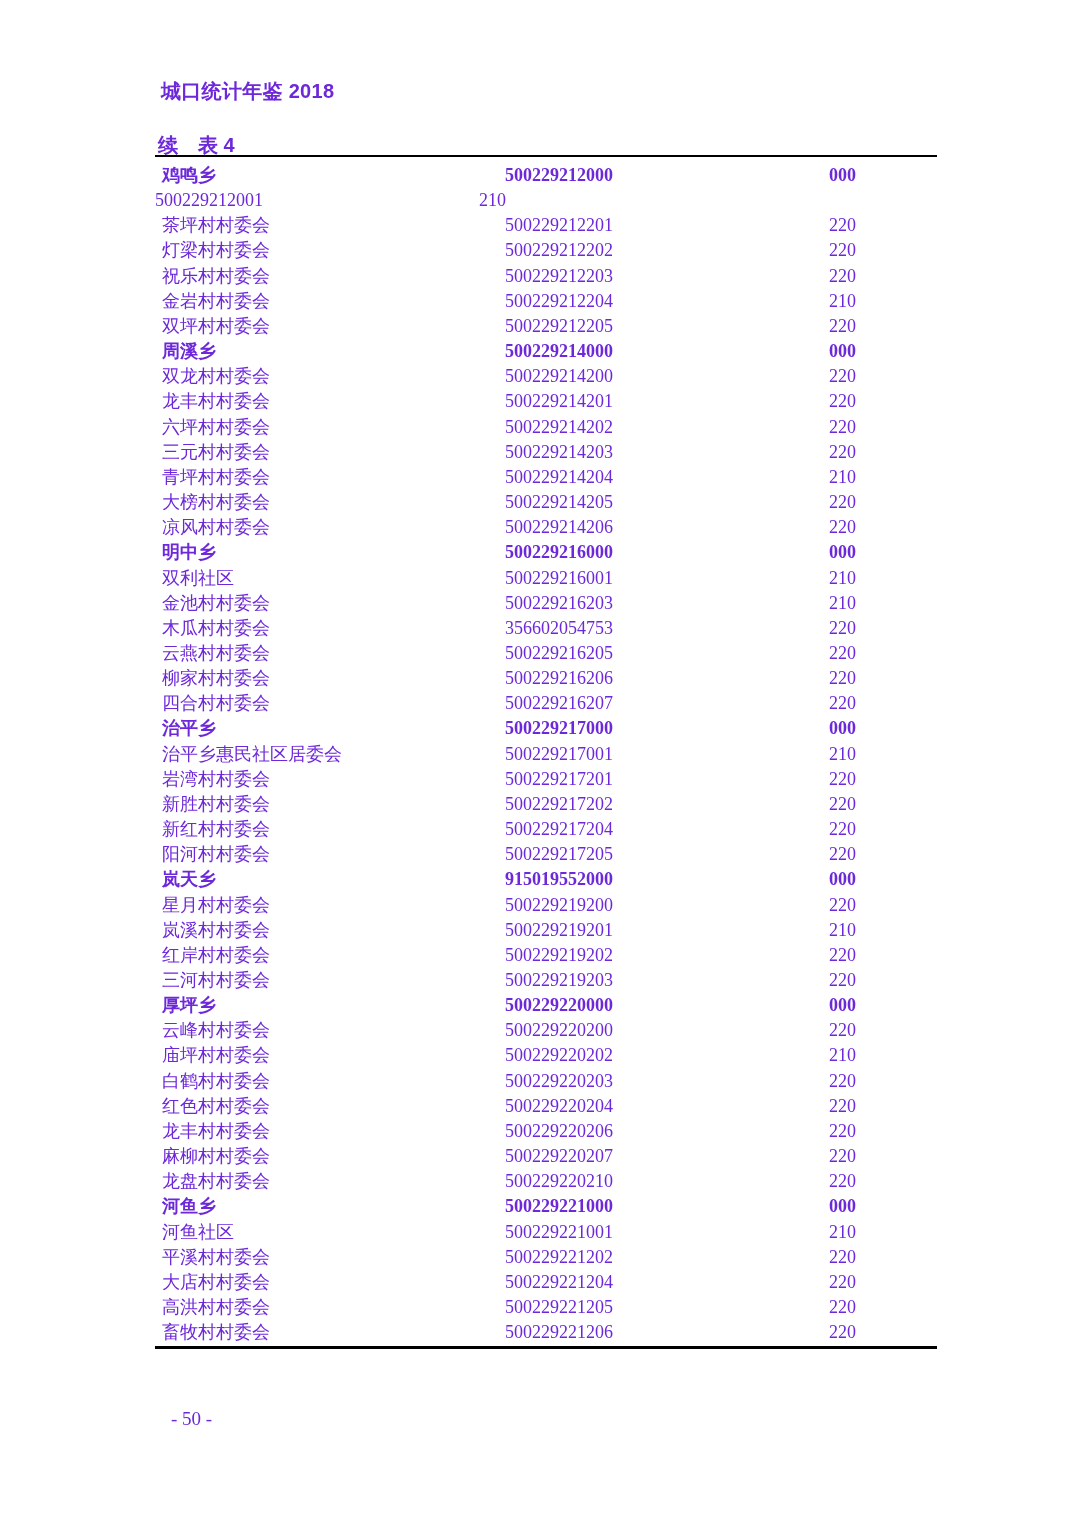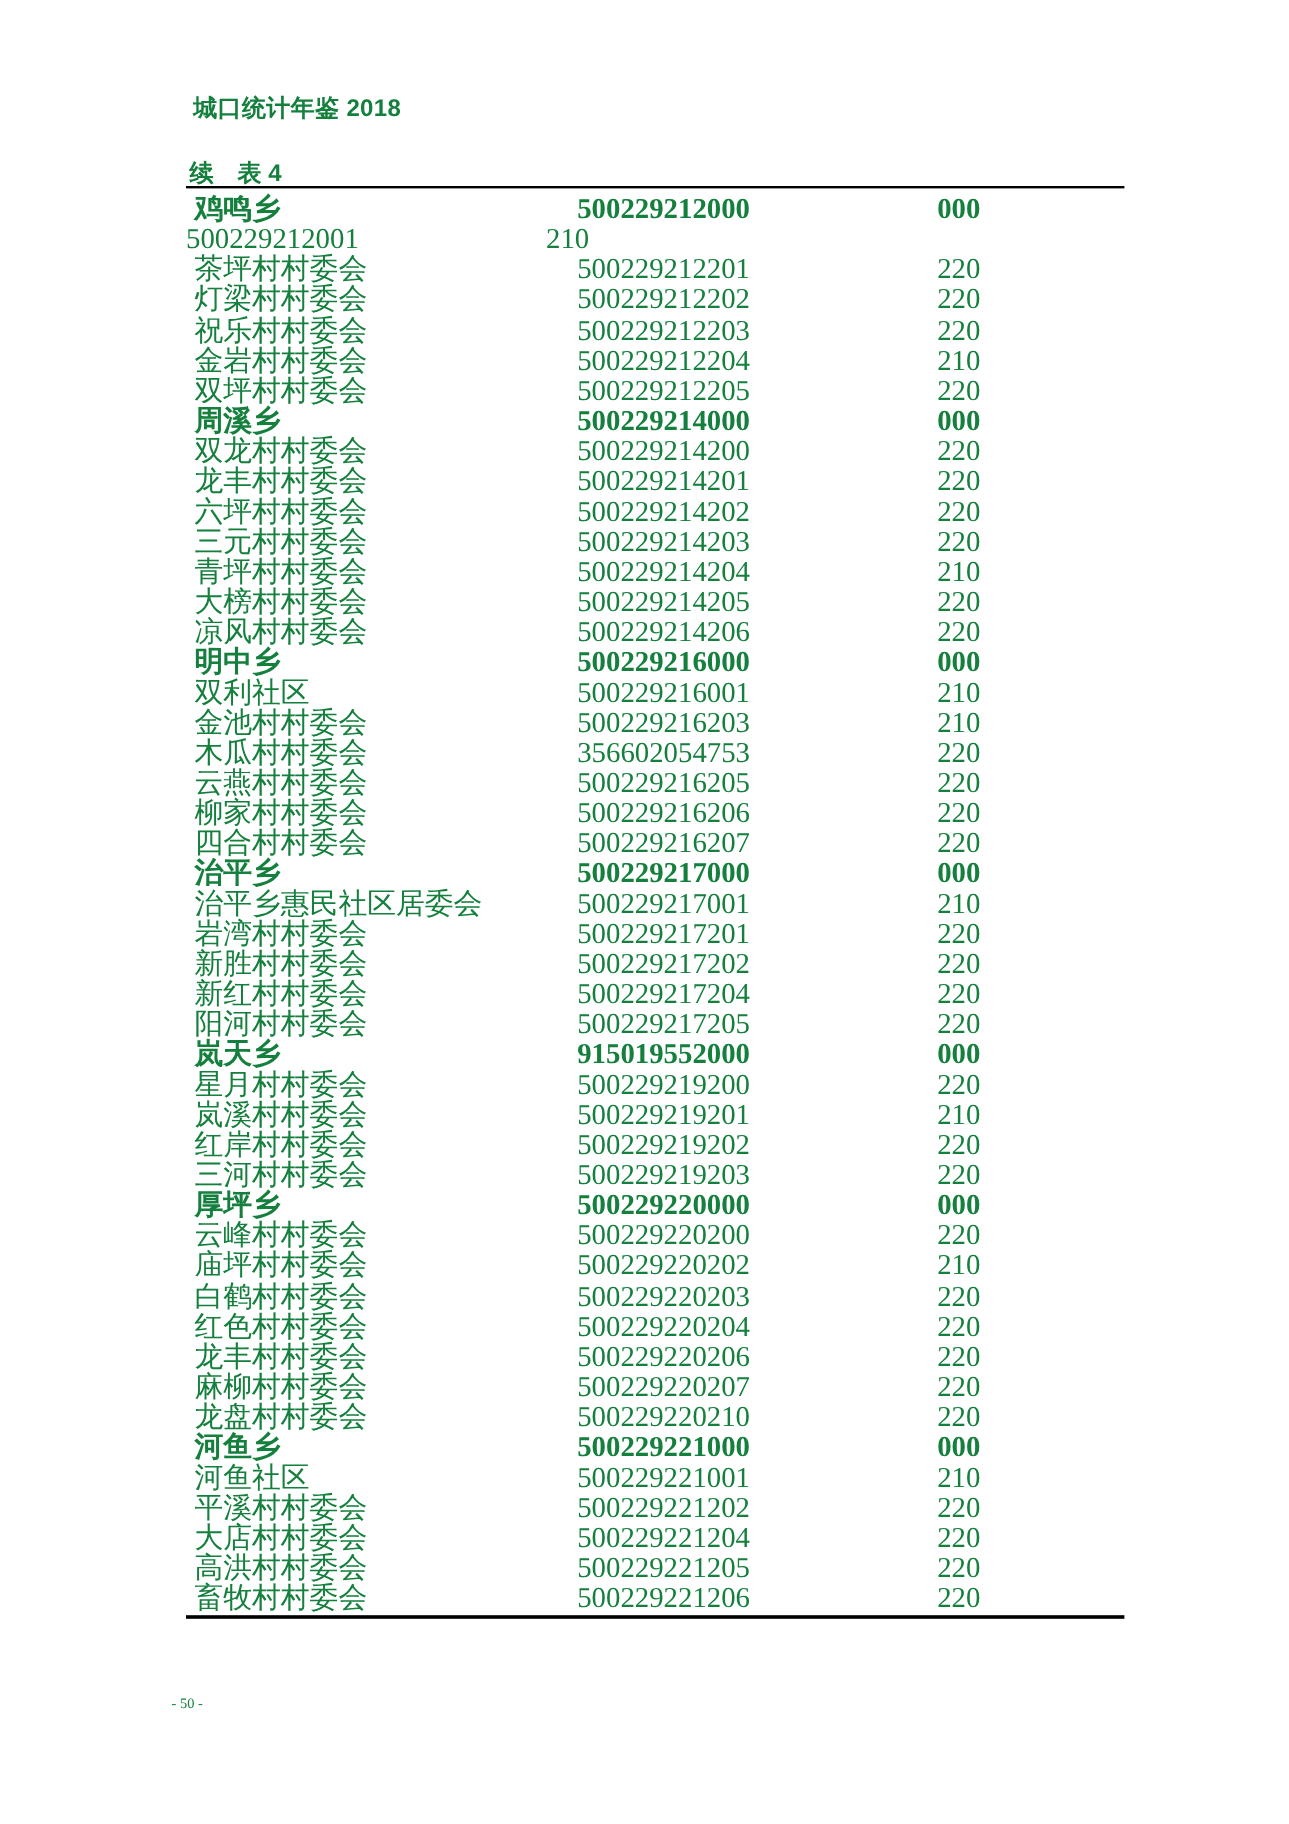--- a/index.html
+++ b/index.html
@@ -1,21 +1,21 @@
 <!DOCTYPE html>
 <html><head>
 <meta charset="utf-8">
 <style>
   html, body { margin: 0; padding: 0; background: #ffffff; }
   .page {
     position: relative;
     width: 1074px;
     height: 1520px;
     background: #ffffff;
-    color: #15803d;
+    color: #6d28d9;
     font-family: "Liberation Serif", serif;
     overflow: hidden;
   }
   .doc-title {
     position: absolute;
     left: 161px;
     top: 80px;
     font-family: "Liberation Sans", sans-serif;
     font-weight: bold;
     font-size: 20px;
@@ -44,41 +44,42 @@
   .division-table {
     position: absolute;
     left: 155px;
     top: 163px;
     width: 782px;
   }
   .row {
     display: flex;
     align-items: center;
     height: 25.16px;
-    font-size: 24px;
+    font-size: 18px;
     line-height: 25.16px;
     white-space: nowrap;
+    gap: 24px;
   }
   .row.bold { font-weight: bold; }
   .cell-name  { width: 326px; padding-left: 7px; box-sizing: border-box; }
   .cell-code  { width: 300px; }
   .cell-class { flex: 1; }
   .rule-bottom {
     position: absolute;
     left: 155px;
     top: 1346px;
     width: 782px;
     height: 3px;
     background: #000000;
   }
   .page-number {
     position: absolute;
-    left: 143px;
+    left: 171px;
     top: 1410px;
-    font-size: 12px;
+    font-size: 19px;
     line-height: 18px;
   }
 </style>
 </head>
 <body>
 
 <div class="page">
   <div class="doc-title">城口统计年鉴 2018</div>
 
   <div class="cont-label">续　表 4</div>

